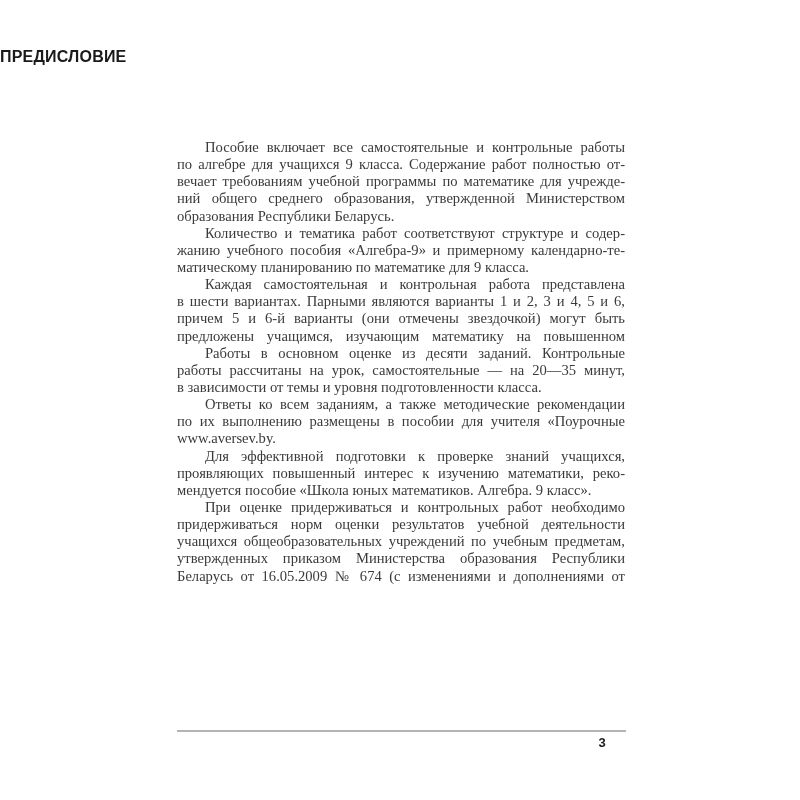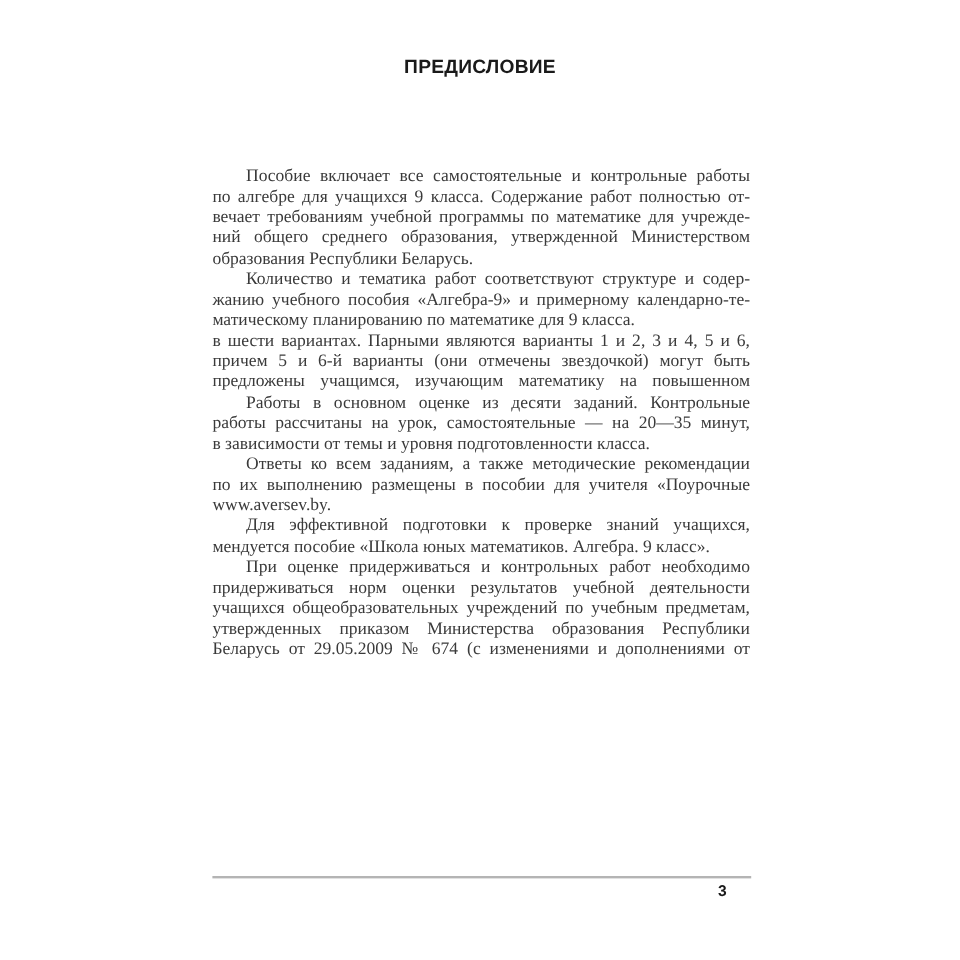--- a/index.html
+++ b/index.html
@@ -1,21 +1,21 @@
 <!DOCTYPE html>
 <html><head>
   <meta charset="utf-8">
   <style>
     html, body { margin: 0; padding: 0; background: #ffffff; }
     body { width: 800px; height: 800px; position: relative; overflow: hidden; }
     .page {
       position: absolute; left: 0; top: 0; width: 800px; height: 800px; background: #fff;
     }
     .title {
-      position: absolute; top: 48px; left: 0; width: 800px; text-align: center;
+      position: absolute; top: 48px; left: 0; width: 800px; text-align: left;
       font-family: "Liberation Sans", sans-serif; font-weight: bold; font-size: 16px;
       color: #1a1a1a; letter-spacing: 0.2px;
     }
     .body-text {
       position: absolute; left: 177px; top: 94px; width: 448px;
       font-family: "Liberation Serif", serif; font-size: 14.6px; line-height: 17.15px;
       color: #3a3a3a;
       margin-top: 45px;
     }
     .line { display: block; white-space: nowrap; text-align: justify; text-align-last: justify; height: 17.15px; }
@@ -45,46 +45,48 @@
       <span class="line last">образования Республики Беларусь.</span>
     </div>
 
     <div>
       <span class="line indent">Количество и тематика работ соответствуют структуре и содер-</span>
       <span class="line">жанию учебного пособия «Алгебра-9» и примерному календарно-те-</span>
       <span class="line last">матическому планированию по математике для 9 класса.</span>
     </div>
 
     <div>
+      <span class="line indent">Каждая самостоятельная и контрольная работа представлена</span>
       <span class="line">в шести вариантах. Парными являются варианты 1 и 2, 3 и 4, 5 и 6,</span>
       <span class="line">причем 5 и 6-й варианты (они отмечены звездочкой) могут быть</span>
       <span class="line">предложены учащимся, изучающим математику на повышенном</span>
     </div>
 
     <div>
       <span class="line indent">Работы в основном оценке из десяти заданий. Контрольные</span>
       <span class="line">работы рассчитаны на урок, самостоятельные — на 20—35 минут,</span>
       <span class="line last">в зависимости от темы и уровня подготовленности класса.</span>
     </div>
 
     <div>
       <span class="line indent">Ответы ко всем заданиям, а также методические рекомендации</span>
       <span class="line">по их выполнению размещены в пособии для учителя «Поурочные</span>
       <span class="line last">www.aversev.by.</span>
     </div>
 
     <div>
       <span class="line indent">Для эффективной подготовки к проверке знаний учащихся,</span>
+      <span class="line">проявляющих повышенный интерес к изучению математики, реко-</span>
       <span class="line last">мендуется пособие «Школа юных математиков. Алгебра. 9 класс».</span>
     </div>
 
     <div>
       <span class="line indent">При оценке придерживаться и контрольных работ необходимо</span>
       <span class="line">придерживаться норм оценки результатов учебной деятельности</span>
       <span class="line">учащихся общеобразовательных учреждений по учебным предметам,</span>
       <span class="line">утвержденных приказом Министерства образования Республики</span>
-      <span class="line">Беларусь от 29.05.2009 № 674 (с изменениями и дополнениями от</span>
+      <span class="line">Беларусь от 16.05.2009 № 674 (с изменениями и дополнениями от</span>
     </div>
   </div>
 
   <div class="rule"></div>
   <div class="page-number">3</div>
 </div>
 
 </body></html>

